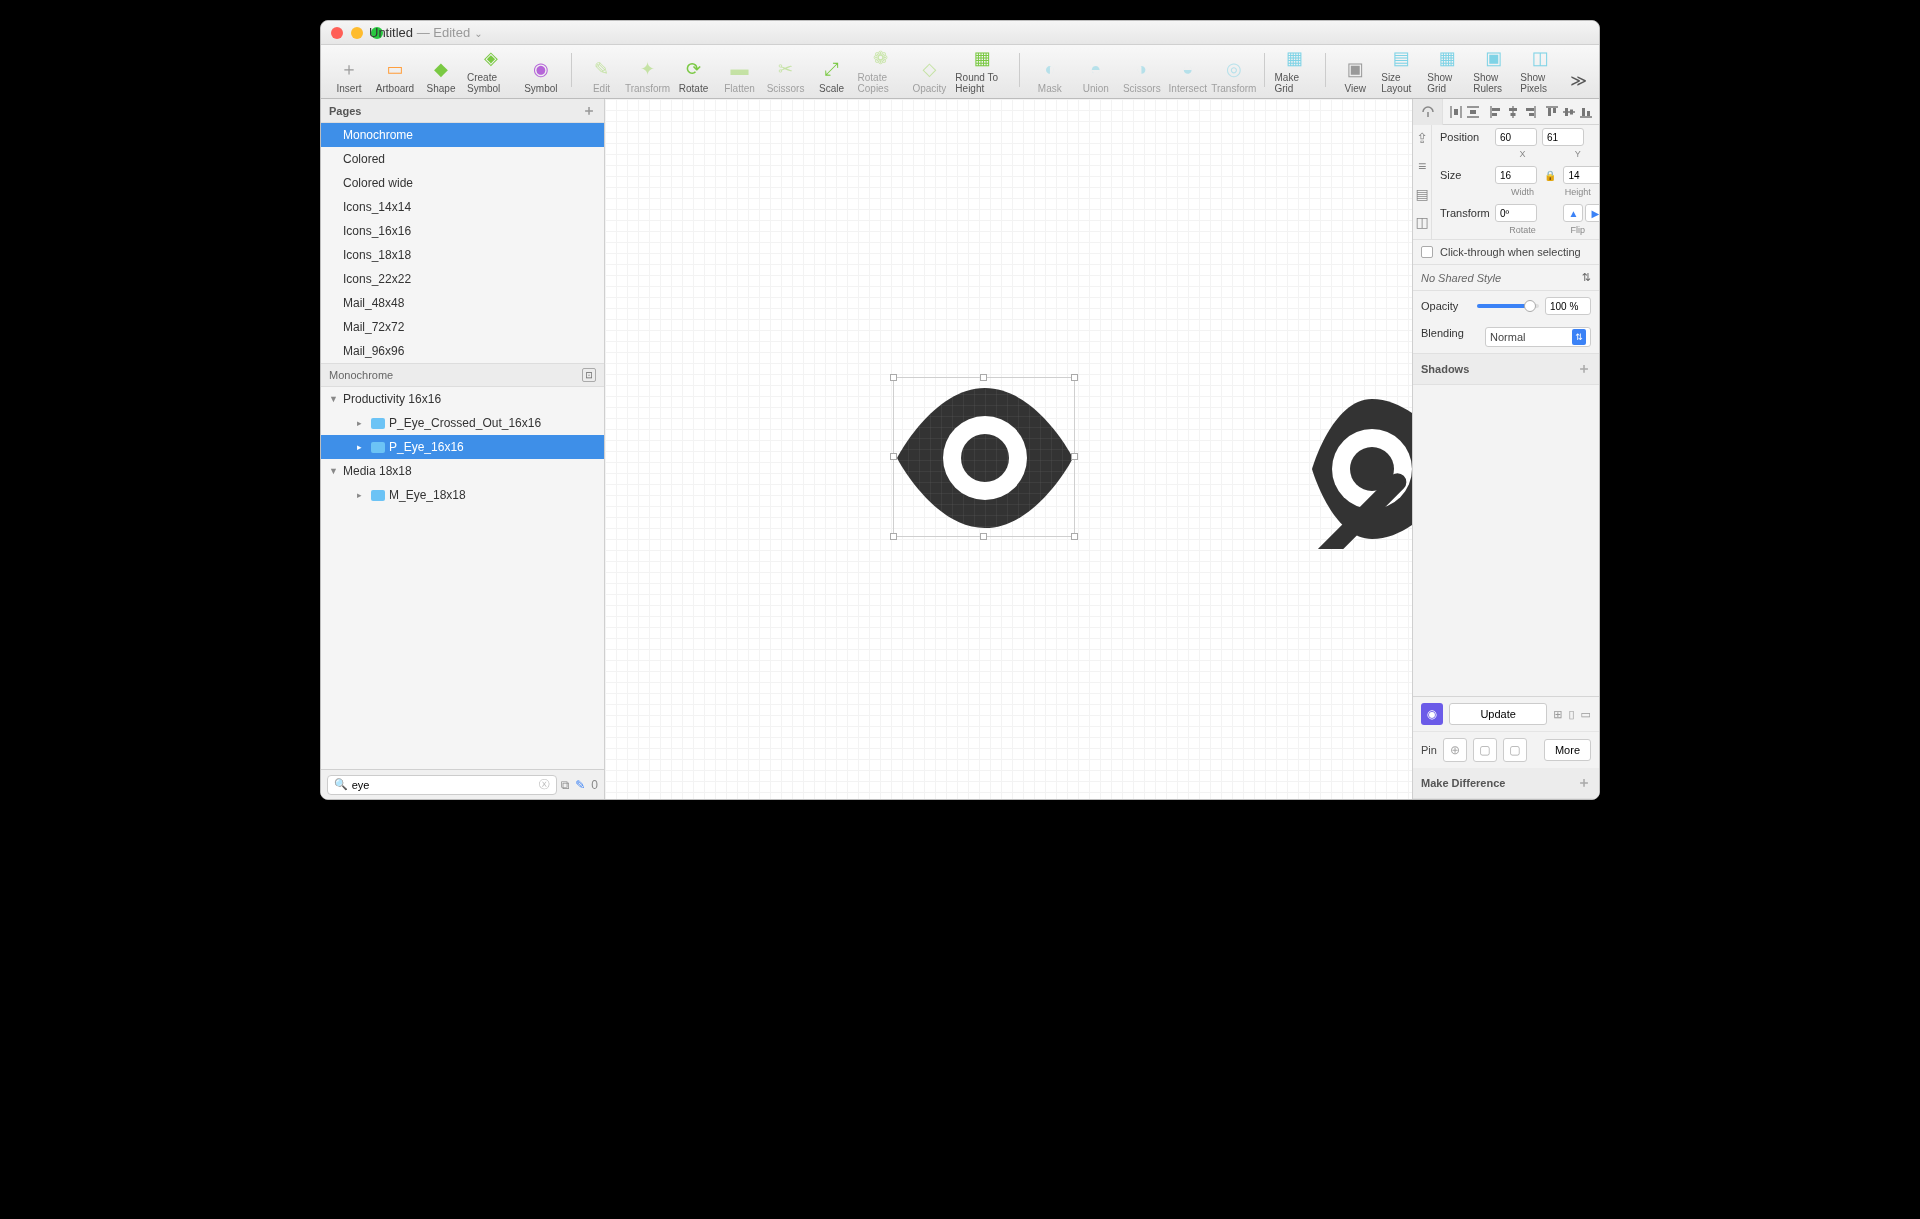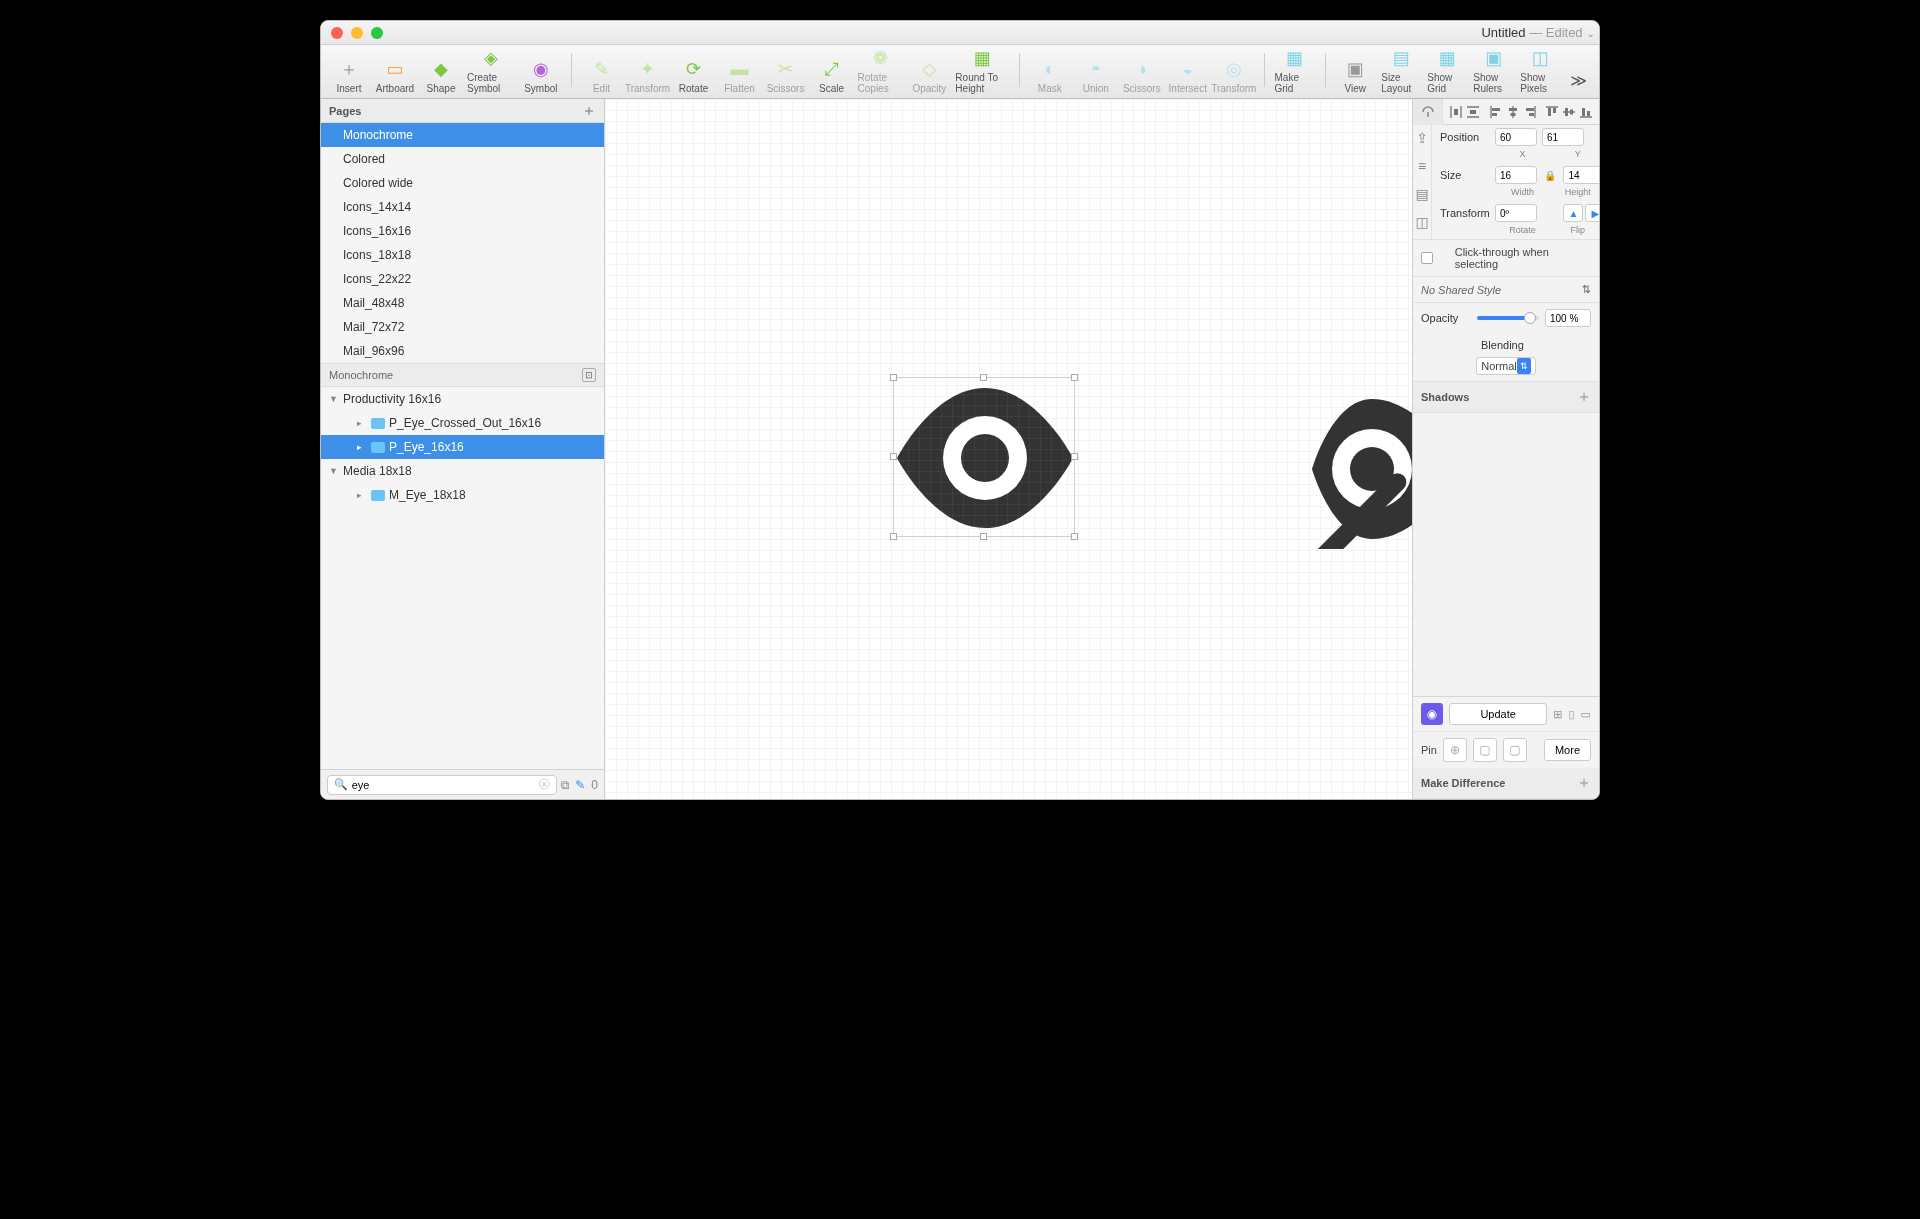--- a/index.html
+++ b/index.html
@@ -12,21 +12,21 @@
   overflow: hidden;
   box-shadow: 0 20px 60px rgba(0,0,0,.5);
   display: flex; flex-direction: column;
   border: 1px solid #bdbdbd;
 }
 
 .titlebar { height: 24px; background: linear-gradient(#f5f5f5,#e7e7e7); display: flex; align-items: center; padding: 0 10px; border-bottom: 1px solid #d0d0d0; position: relative; }
 .traffic { display: flex; gap: 8px; }
 .dot { width: 12px; height: 12px; border-radius: 50%; }
 .red { background:#ff5f57;} .yellow{background:#febc2e;} .green{background:#28c840;}
-.titletext { position: absolute; left:0; right:4px; text-align:right; font-size:13px; color:#333;margin-left:48px; }
+.titletext { position: absolute; left:0; right:11px; text-align:left; font-size:13px; color:#333;margin-left:48px; }
 .titletext .edited { color:#999; }
 .titlechev { font-size:10px; color:#999; margin-left:4px;}
 
 .toolbar { height: 54px; background: linear-gradient(#f8f8f8,#e6e6e6); border-bottom:1px solid #bcbcbc; display:flex; align-items:flex-end; padding:0 8px 4px; gap:6px; position:relative;}
 .tbitem { display:flex; flex-direction:column; align-items:center; font-size:10px; color:#555; min-width:40px;}
 .tbitem.disabled { opacity:.5; }
 .tbicon { width:28px; height:28px; display:flex; align-items:center; justify-content:center; border-radius:4px; font-size:18px;}
 .tbsep { width:1px; height:34px; background:#ccc; margin:0 4px; align-self:center;}
 .overflow { margin-left:auto; font-size:16px; color:#555; padding:4px;}
 
@@ -79,28 +79,28 @@
 .right-content { flex:1;}
 .field-row { display:flex; align-items:center; padding:3px 8px; gap:5px;}
 .field-label { width:50px; font-size:11px; color:#333;}
 .mini-input { height:18px; width:42px; border:1px solid #ccc; border-radius:3px; background:#fff; font-size:10px; padding:0 4px; text-align:left;}
 .sub-label { font-size:9px; color:#888; text-align:center; flex:1;}
 .sublabels { display:flex; padding:0 8px 4px; }
 .sublabels .spacer{width:55px;}
 .lock { font-size:10px; color:#888; padding:0 2px;}
 .flip-btns { display:flex; gap:2px;}
 .flip-btn { width:20px; height:18px; border:1px solid #ccc; border-radius:3px; background:#fff; font-size:10px; display:flex; align-items:center; justify-content:center; color:#3b82f6;}
-.checkbox-row { padding:6px 8px; display:flex; align-items:center; gap:22px; border-top:1px solid #e0e0e0; border-bottom:1px solid #e0e0e0;}
+.checkbox-row { padding:6px 8px; display:flex; align-items:center; gap:7px; border-top:1px solid #e0e0e0; border-bottom:1px solid #e0e0e0;}
 .chk { width:12px; height:12px; border:1px solid #aaa; border-radius:2px; background:#fff;}
 .style-row { padding:6px 8px; display:flex; justify-content:space-between; align-items:center; font-style:italic; color:#666; border-bottom:1px solid #e0e0e0;}
 .opacity-row { padding:6px 8px; display:flex; align-items:center; gap:6px;}
 .slider { flex:1; height:4px; background:#ddd; border-radius:2px; position:relative;}
 .slider-fill { position:absolute; left:0; top:0; bottom:0; width:85%; background:#3b82f6; border-radius:2px;}
 .slider-thumb { position:absolute; top:-4px; left:85%; width:12px; height:12px; border-radius:50%; background:#fff; border:1px solid #aaa; transform:translateX(-50%);}
-.blend-row { padding:6px 8px; display:flex; align-items:center; gap:6px; border-bottom:1px solid #e0e0e0;flex-direction:column;}
+.blend-row { padding:6px 8px; display:flex; gap:14px; border-bottom:1px solid #e0e0e0;}
 .select { flex:1; height:20px; border:1px solid #ccc; border-radius:3px; background:#fff; display:flex; align-items:center; justify-content:space-between; padding:0 4px; font-size:11px;}
 .select .arrow { width:14px; height:16px; background:#3b82f6; border-radius:2px; color:#fff; font-size:9px; display:flex; align-items:center; justify-content:center;}
 .section-hdr { padding:6px 8px; font-weight:600; color:#555; display:flex; justify-content:space-between; align-items:center; border-bottom:1px solid #e0e0e0; background:#ececec;}
 .section-hdr .plus { color:#aaa; font-size:14px;}
 .flex-spacer { flex:1; }
 .update-row { padding:6px 8px; display:flex; align-items:center; gap:6px; border-top:1px solid #d5d5d5;}
 .update-btn { flex:1; height:22px; border:1px solid #ccc; border-radius:3px; background:#fff; font-size:11px;}
 .pin-row { padding:6px 8px; display:flex; align-items:center; gap:6px; border-top:1px solid #e5e5e5;}
 .pin-widget { width:24px; height:24px; border:1px solid #ccc; border-radius:3px; background:#fff; display:flex; align-items:center; justify-content:center; font-size:12px; color:#aaa;}
 .more-btn { height:22px; padding:0 10px; border:1px solid #ccc; border-radius:3px; background:#fff; font-size:11px; margin-left:auto;}

